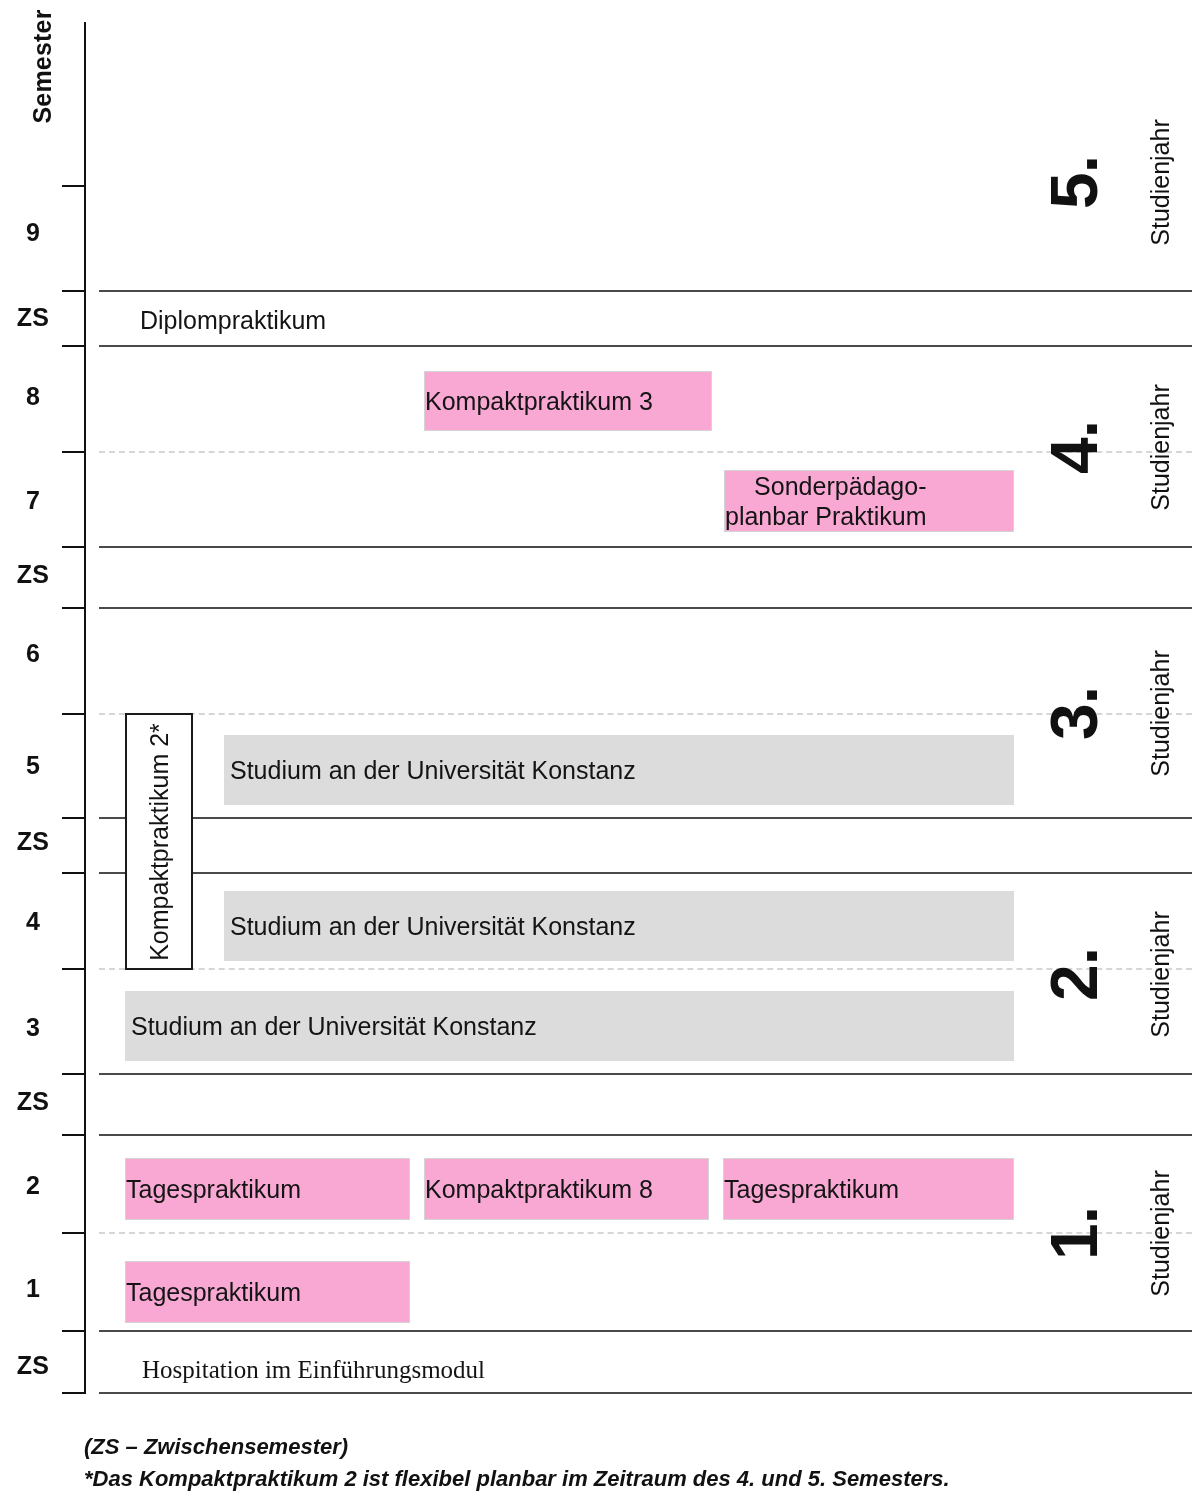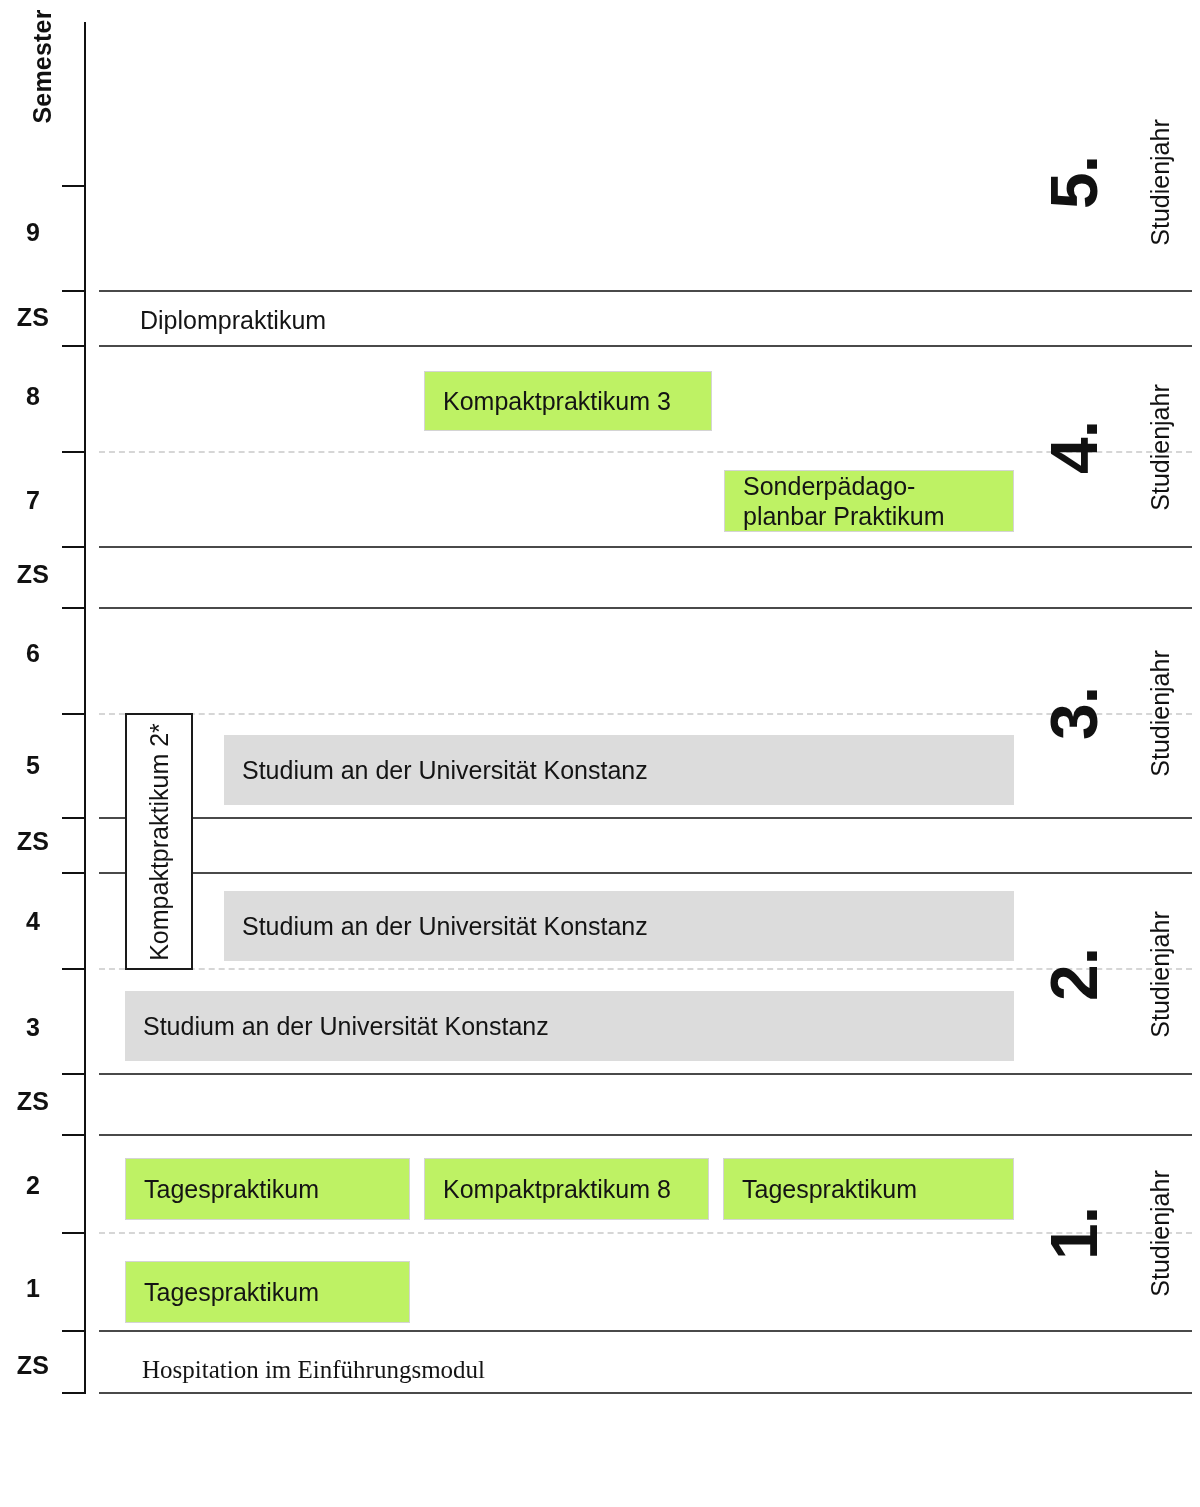--- a/index.html
+++ b/index.html
@@ -72,34 +72,34 @@
   .hline.dashed {
     height: 0;
     background: none;
     border-top: 2px dashed #d6d6d6;
   }
 
   
   .box {
     position: absolute;
     border: 1px solid #d4d4d4;
-    background: #bef264;
-    display: flex;
-    align-items: center;
-    padding-left: 18px;
+    background: #f9a8d4;
+    display: flex;
+    align-items: center;
     font-size: 25px;
     line-height: 1.22;
     color: #141414;
+    text-align: right;
   }
   .bar {
     position: absolute;
     background: #dcdcdc;
     display: flex;
     align-items: center;
-    padding-left: 18px;
+    padding-left: 6px;
     font-size: 25px;
     color: #141414;
   }
   .plaintext {
     position: absolute;
     display: flex;
     align-items: center;
     font-size: 25px;
     color: #141414;
   }
@@ -272,15 +272,17 @@
         <span class="yr-num">2.</span>
         <span class="yr-word">Studienjahr</span>
       </div>
       <div class="year" style="left: 1076px; top: 1137px; height: 193px;">
         <span class="yr-num">1.</span>
         <span class="yr-word">Studienjahr</span>
       </div>
     </div>
 
   <div class="notes">
+    <div>(ZS – Zwischensemester)</div>
+    <div>*Das Kompaktpraktikum 2 ist flexibel planbar im Zeitraum des 4. und 5. Semesters.</div>
   </div>
 
 </div>
 
 </body></html>

